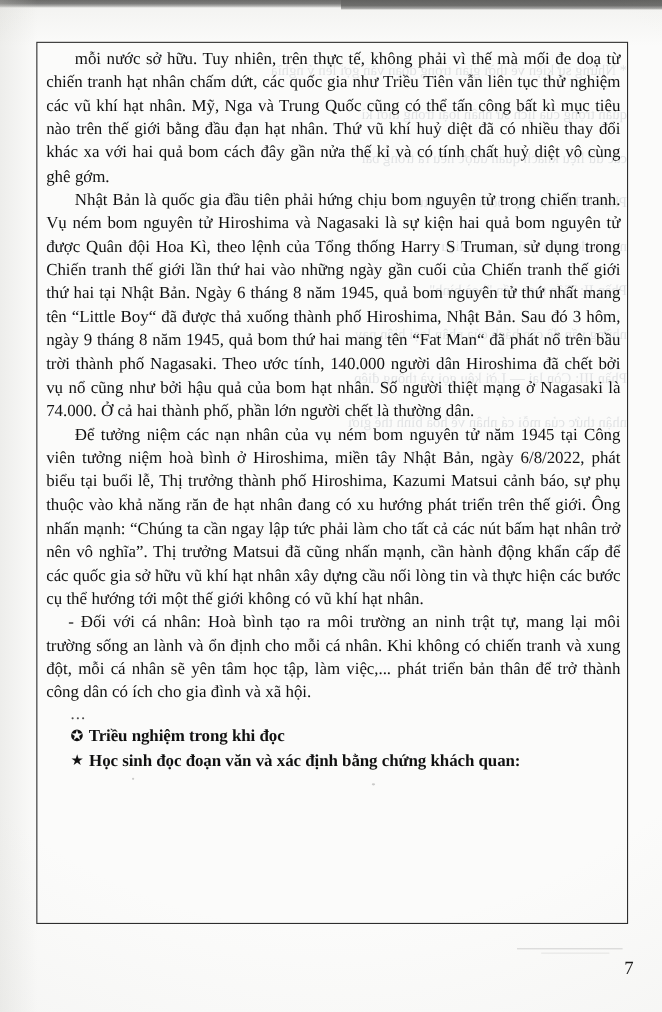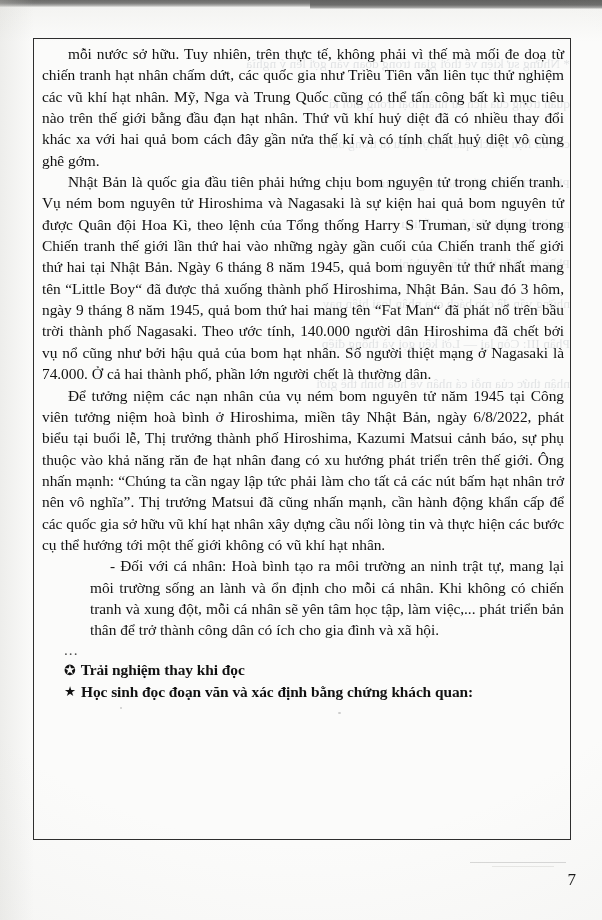--- a/index.html
+++ b/index.html
@@ -87,21 +87,20 @@
 
   p.heading-num {
     font-weight: bold;
     text-indent: 26px;
     letter-spacing: -0.15px;
     margin-top: 0.5px;
   }
 
   p.dash-item {
     text-indent: 20px;
-    margin-left: 48px;
   }
 
   p.plus-item {
     text-indent: 24px;
   }
 
   p.ellipsis-line {
     text-indent: 22px;
     line-height: 18px;
     letter-spacing: 1px;
@@ -213,21 +212,21 @@
 
 
     <p class="dash-item">- Đối với cá nhân: Hoà bình tạo ra môi trường an ninh trật tự, mang lại môi trường sống an lành và ổn định cho mỗi cá nhân. Khi không có chiến tranh và xung đột, mỗi cá nhân sẽ yên tâm học tập, làm việc,... phát triển bản thân để trở thành công dân có ích cho gia đình và xã hội.</p>
 
 
 
 
     <p class="ellipsis-line">...</p>
 
     <p class="icon-heading">
-      <span class="glyph sun">✪</span><span>Trải nghiệm thay khi đọc</span>
+      <span class="glyph sun">✪</span><span>Triều nghiệm trong khi đọc</span>
     </p>
 
     <p class="icon-heading">
       <span class="glyph star">★</span><span>Học sinh đọc đoạn văn và xác định bằng chứng khách quan:</span>
     </p>
 
   </div>
 
   <div class="smudge" style="left:470px; top:862px; width:96px;"></div>
   <div class="smudge" style="left:492px; top:866px; width:62px; opacity:0.55;"></div>

